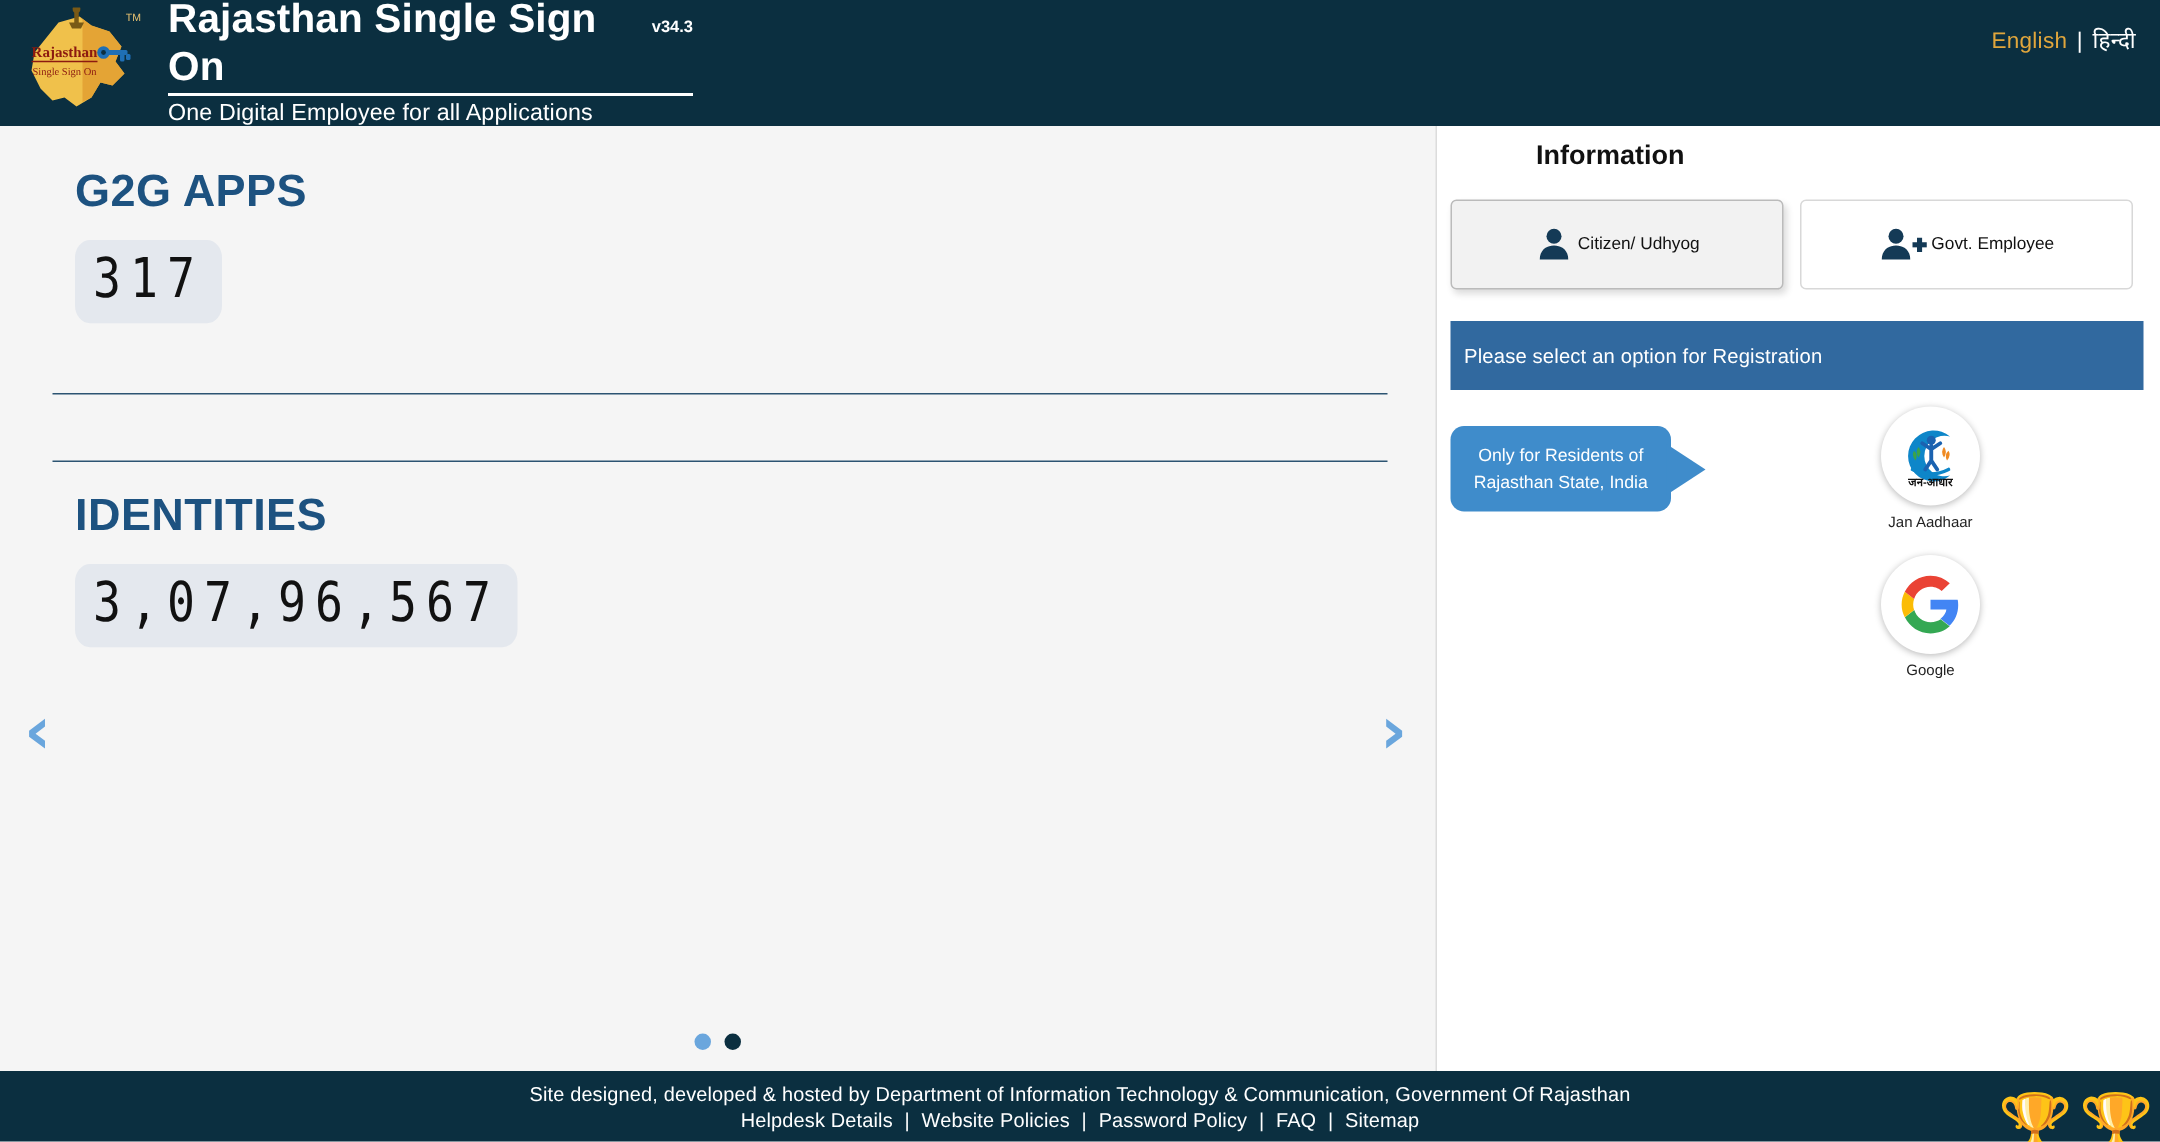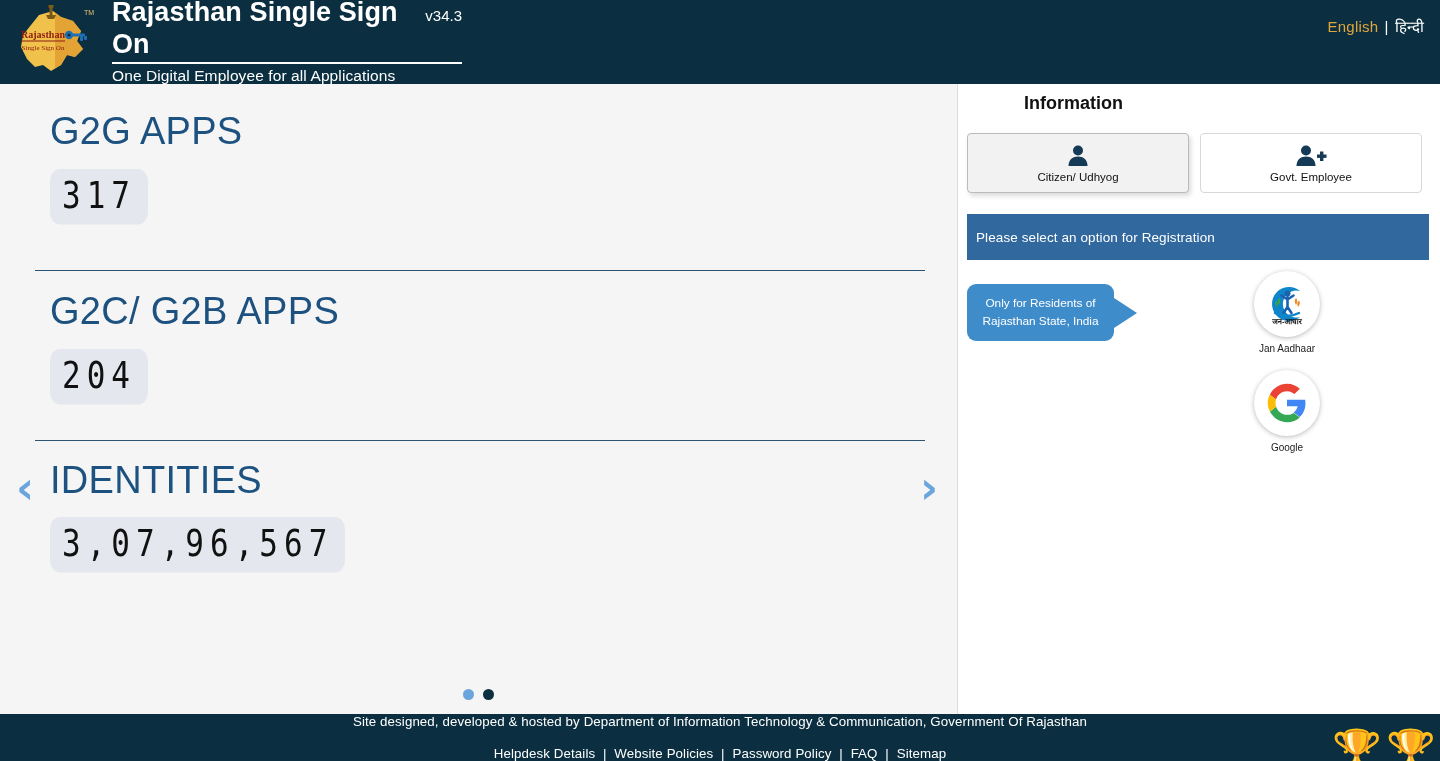--- a/index.html
+++ b/index.html
@@ -35,21 +35,21 @@
   .title-line1 {
     display: flex; align-items: baseline;
     border-bottom: 2px solid #ffffff;
     padding-bottom: 2px; width: 350px;
   }
   .app-title {
     color: #ffffff; font-size: 27px; font-weight: bold;
     letter-spacing: 0.1px; line-height: 1.18;
   }
   .app-version {
-    color: #ffffff; font-size: 15px; font-weight: normal;
+    color: #ffffff; font-size: 11px; font-weight: bold;
     margin-left: 7px;
   }
   .app-tagline {
     color: #ffffff; font-size: 15.5px; font-weight: normal;
     margin-top: 3px; letter-spacing: 0.1px;
   }
   .lang-switch {
     position: absolute; right: 16px; top: 16px;
     font-size: 15px; letter-spacing: 0.2px;
   }
@@ -69,21 +69,21 @@
     width: 958px; height: 630px;
     background: #f5f5f5;
     border-right: 1px solid #dcdcdc;
     position: relative;
   }
   .counter-block { position: relative; padding-left: 50px; }
   .counter-block.b1 { padding-top: 27px; }
   .counter-block.b2 { padding-top: 20px; }
   .counter-block.b3 { padding-top: 19px; }
   .counter-title {
-    color: #1d5280; font-size: 38px; font-weight: normal;
+    color: #1d5280; font-size: 30px; font-weight: bold;
     letter-spacing: 0.3px; line-height: 1.1;
   }
   .counter-chip {
     display: inline-block;
     margin-top: 16px;
     background: #e4e8ee;
     border-radius: 10px;
     padding: 6px 12px 8px 12px;
     color: #111111;
     font-family: "DejaVu Sans Mono", monospace;
@@ -135,21 +135,21 @@
 
   .role-row {
     display: flex; gap: 11px;
     padding: 10px 17px 0 9px;
   }
   .role-card {
     width: 222px; height: 60px;
     border: 1px solid #d8d8d8;
     border-radius: 4px;
     background: #ffffff;
-    display: flex; flex-direction: column;
+    display: flex; flex-direction: row;
     align-items: center; justify-content: center;
     gap: 3px; cursor: pointer;
   }
   .role-card.selected {
     background: #f2f2f2;
     border-color: #bbbbbb;
     box-shadow: 2px 3px 5px rgba(0,0,0,0.14);
   }
   .role-label { font-size: 11.5px; color: #111111; }
 
@@ -211,21 +211,21 @@
     cursor: pointer;
   }
   .provider-label { font-size: 10px; color: #222222; }
 
   
   .footer {
     position: absolute; left: 0; top: 714px;
     width: 1440px; height: 47px;
     background: #0b2f40;
     display: flex; flex-direction: column;
-    align-items: center; justify-content: space-between;
+    align-items: center; justify-content: center;
     gap: 2px;
   }
   .footer-credit { color: #ffffff; font-size: 13.3px; letter-spacing: 0.1px; }
   .footer-links { color: #ffffff; font-size: 13.3px; letter-spacing: 0.1px; }
   .footer-link { color: #ffffff; text-decoration: none; cursor: pointer; }
   .footer-sep { margin: 0 4px; }
   .trophies {
     position: absolute; right: 4px; top: 16px;
     display: flex; gap: 4px;
   }
@@ -278,24 +278,20 @@
 
   <div class="left-panel">
 
     <div class="counter-block b1">
       <div class="counter-title">G2G APPS</div>
       <div class="counter-chip">317</div>
     </div>
 
     <div class="divider d1"></div>
 
-    <div class="counter-block b2">
-      <div class="counter-title">G2C/ G2B APPS</div>
-      <div class="counter-chip">204</div>
-    </div>
 
     <div class="divider d2"></div>
 
     <div class="counter-block b3">
       <div class="counter-title">IDENTITIES</div>
       <div class="counter-chip">3,07,96,567</div>
     </div>
 
     <div class="carousel-arrow arrow-left">‹</div>
     <div class="carousel-arrow arrow-right">›</div>

